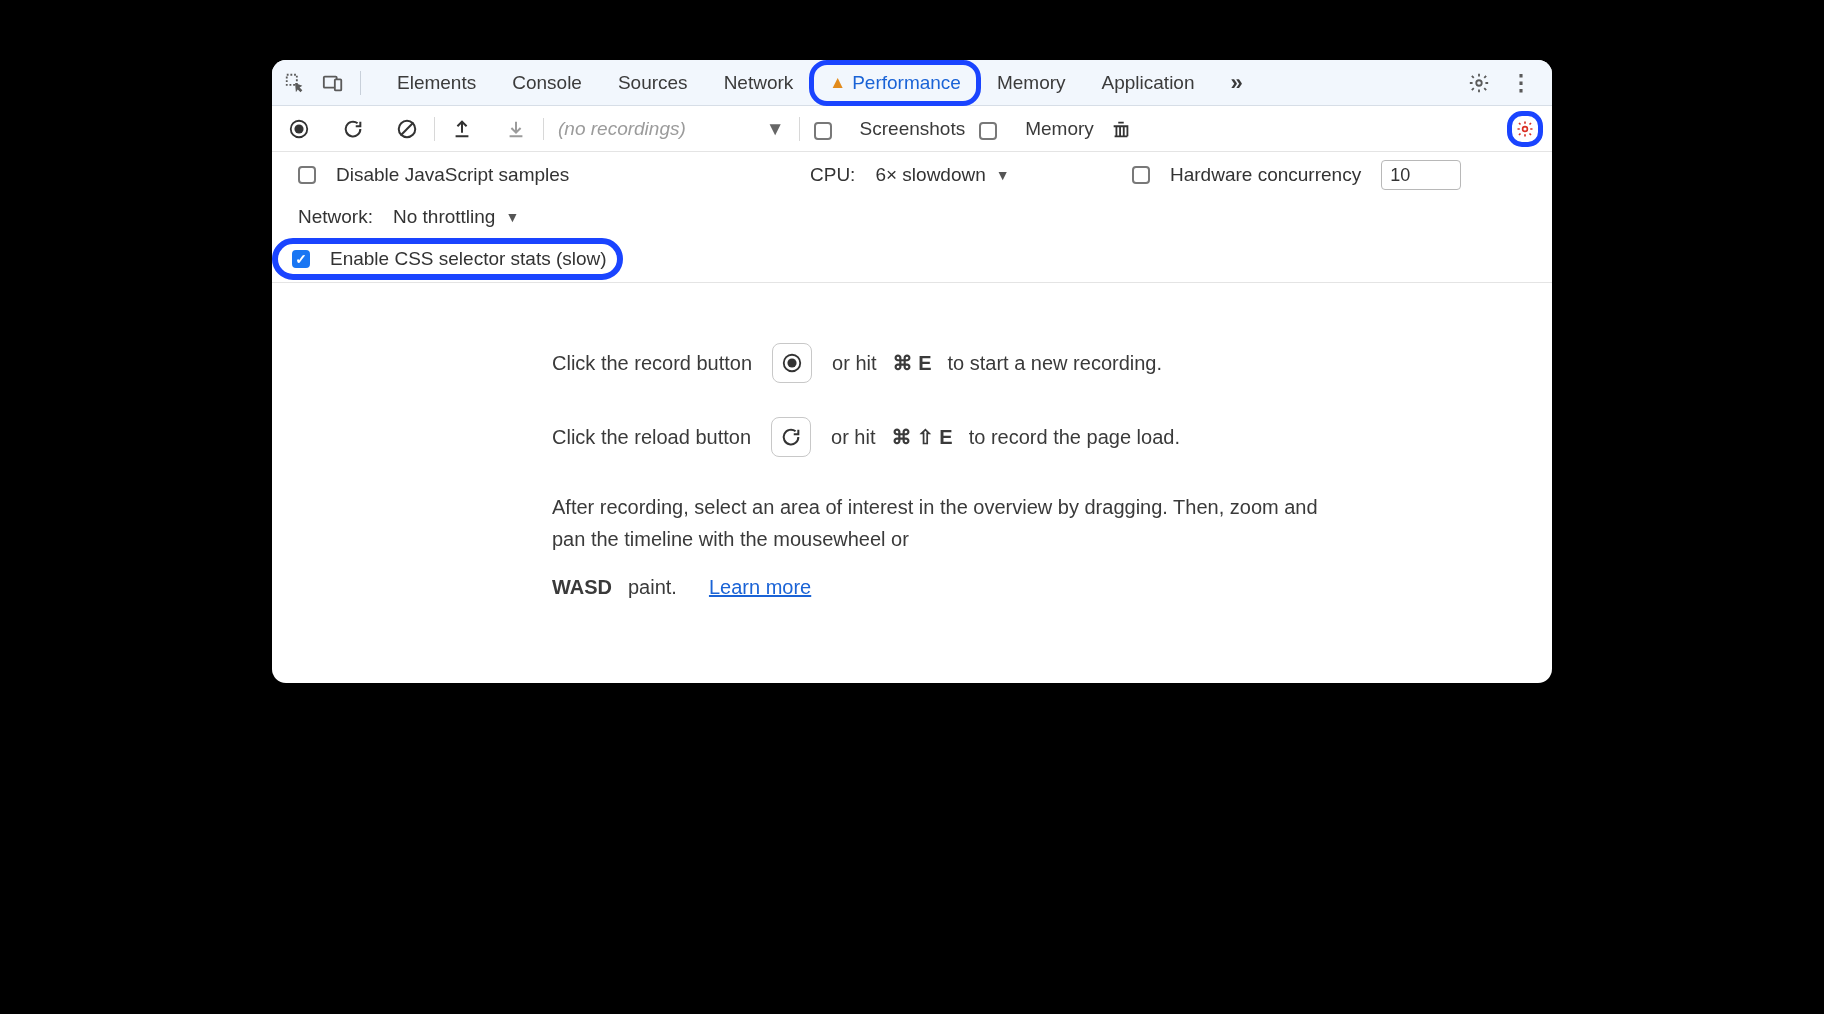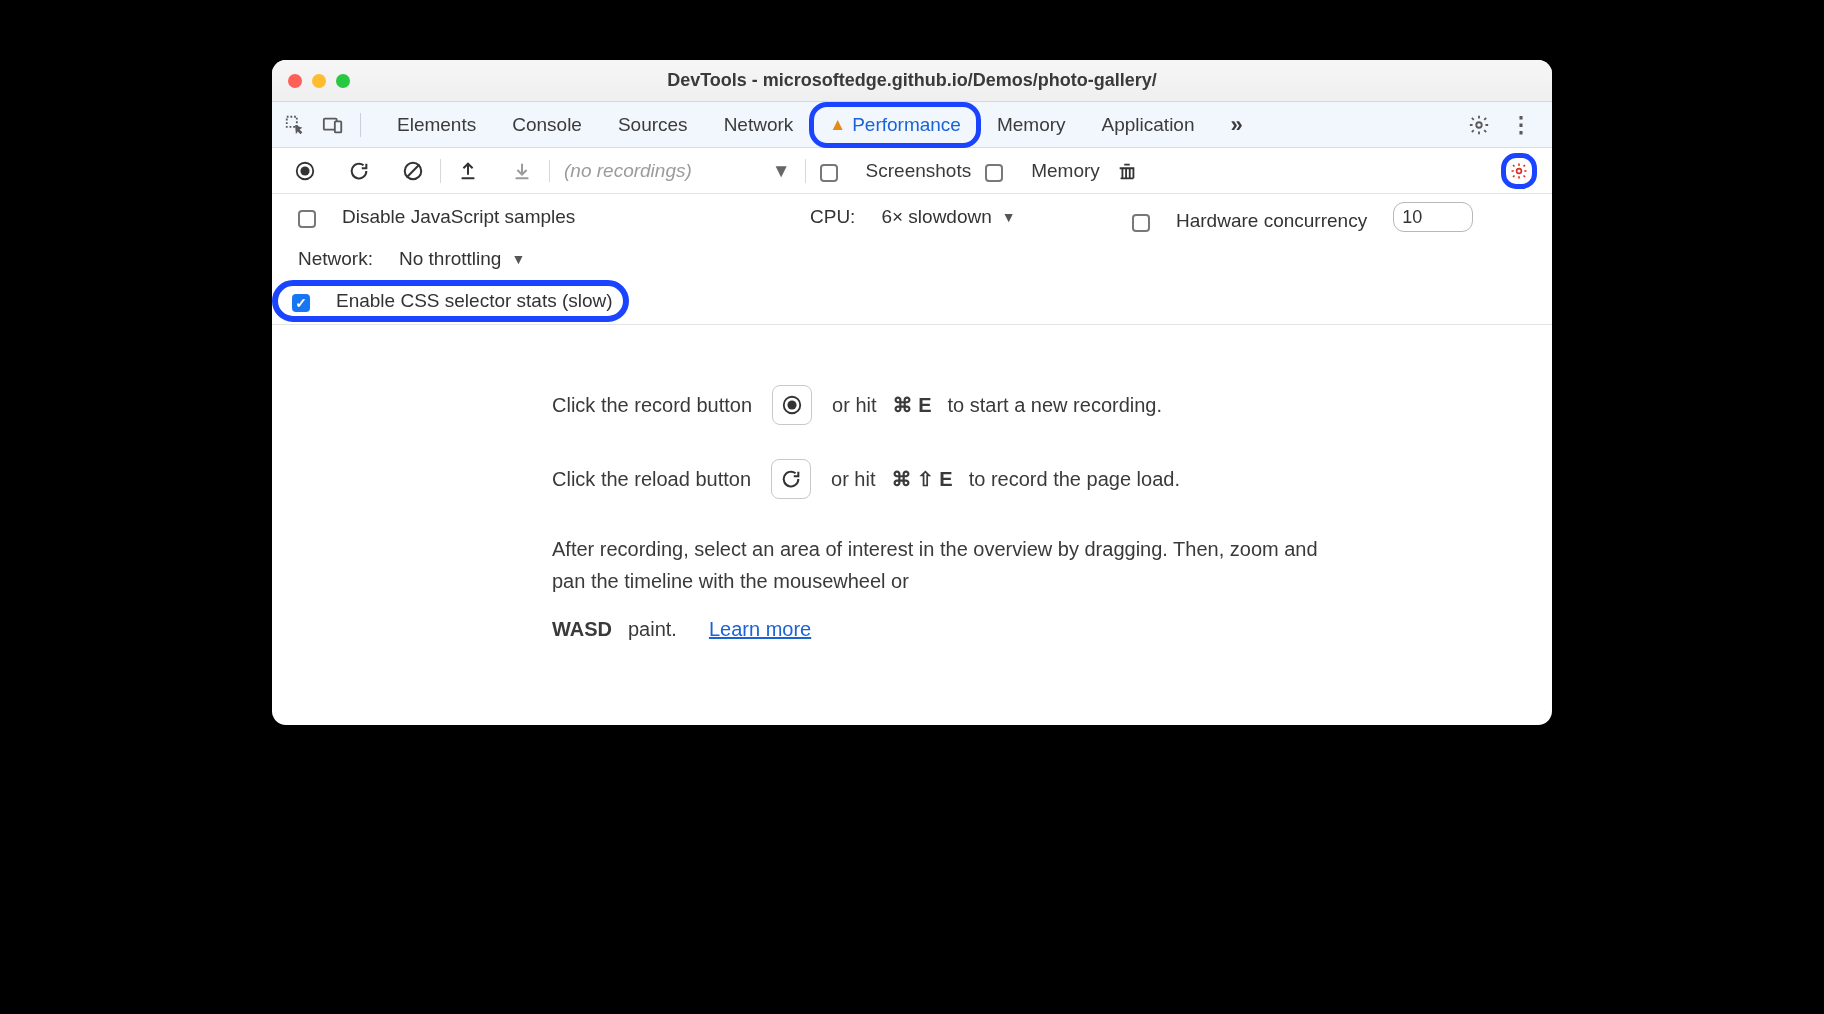--- a/index.html
+++ b/index.html
@@ -88,21 +88,21 @@
   .warn-tri { color: #e28b1c; font-size: 17px; }
   .spacer { flex: 1; }
   .rt-icons { display: flex; align-items: center; gap: 8px; padding-right: 8px; }
   .sep-v { width:1px; height:24px; background:#c8d0da; margin:0 6px; }
   
   .toolbar {
     display: flex;
     align-items: center;
     height: 46px;
     border-bottom: 1px solid #e4e4e4;
-    padding: 0 20px;
+    padding: 0 14px;
     gap: 14px;
     font-size: 19px;
     color: #3a3a3a;
   }
   .toolbar .grp { display:flex; align-items:flex-end; gap:28px; }
   .iconbtn {
     width: 26px; height: 26px;
     display: flex; align-items: center; justify-content: center;
     color: #5a5a5a;
   }
@@ -134,30 +134,30 @@
   .settings {
     border-bottom: 1px solid #e4e4e4;
     font-size: 19px;
     color:#333;
   }
   .settings .row {
     display:flex; align-items:center;
     padding: 8px 12px;
     gap: 12px;
   }
-  .settings .col { display:flex; align-items:flex-end; gap:26px;padding-left:14px; }
+  .settings .col { display:flex; align-items:center; gap:20px;padding-left:14px; }
   .settings .lbl { white-space: nowrap; }
   .settings select, .settings .fake-sel {
     display:inline-flex; align-items:center; gap:10px;
     font-size:19px; color:#333;
   }
   .caret-d { font-size:14px; color:#555; }
   .num-input {
     width: 80px; height:30px;
-    border:1px solid #b8b8b8; border-radius:11px;
+    border:1px solid #b8b8b8; border-radius:4px;
     font-size:18px; padding:0 8px;
     color:#333;
   }
   .css-highlight {
     outline: 6px solid #1a44ff;
     border-radius: 16px;
     padding: 4px 10px;
     margin-left: -6px;
   }
   
@@ -177,28 +177,20 @@
   .inline-btn svg { width:22px; height:22px; }
   .kbd { font-weight: 700; }
   a.learn { color:#1a63d6; text-decoration: underline; }
   .content-wrap { margin-left: 240px; max-width: 780px; }
 </style>
 </head>
 <body>
 
 <div class="window">
 
-  <div class="titlebar">
-    <div class="traffic">
-      <div class="dot r"></div>
-      <div class="dot y"></div>
-      <div class="dot g"></div>
-    </div>
-    <div class="title">DevTools - microsoftedge.github.io/Demos/photo-gallery/</div>
-  </div>
 
   <div class="tabstrip">
     <div class="tbicon">
       <svg viewBox="0 0 24 24" fill="none" stroke="currentColor" stroke-width="2">
           <rect x="3" y="3" width="11" height="11" stroke-dasharray="2 2"></rect>
           <path d="M12 12 l8 3 -3 2 3 3 -2 2 -3-3 -2 3z" fill="currentColor" stroke="none"></path>
         </svg>
     </div>
     <div class="tbicon">
       <svg viewBox="0 0 24 24" fill="none" stroke="currentColor" stroke-width="2">

